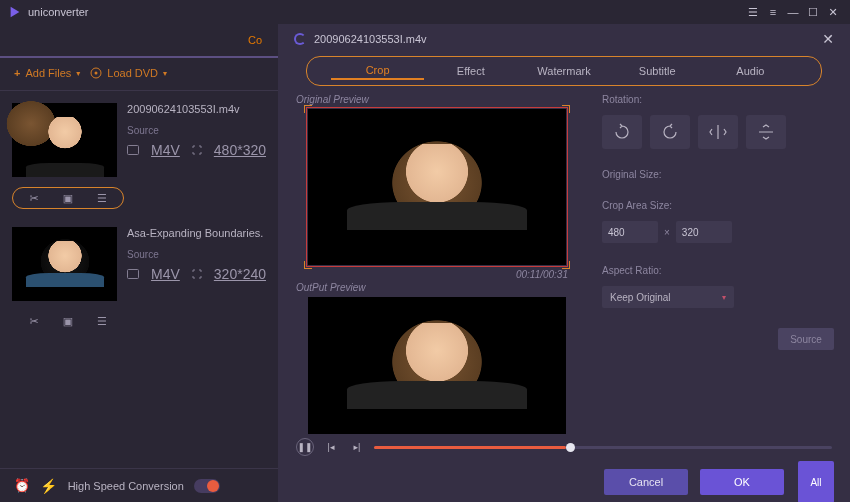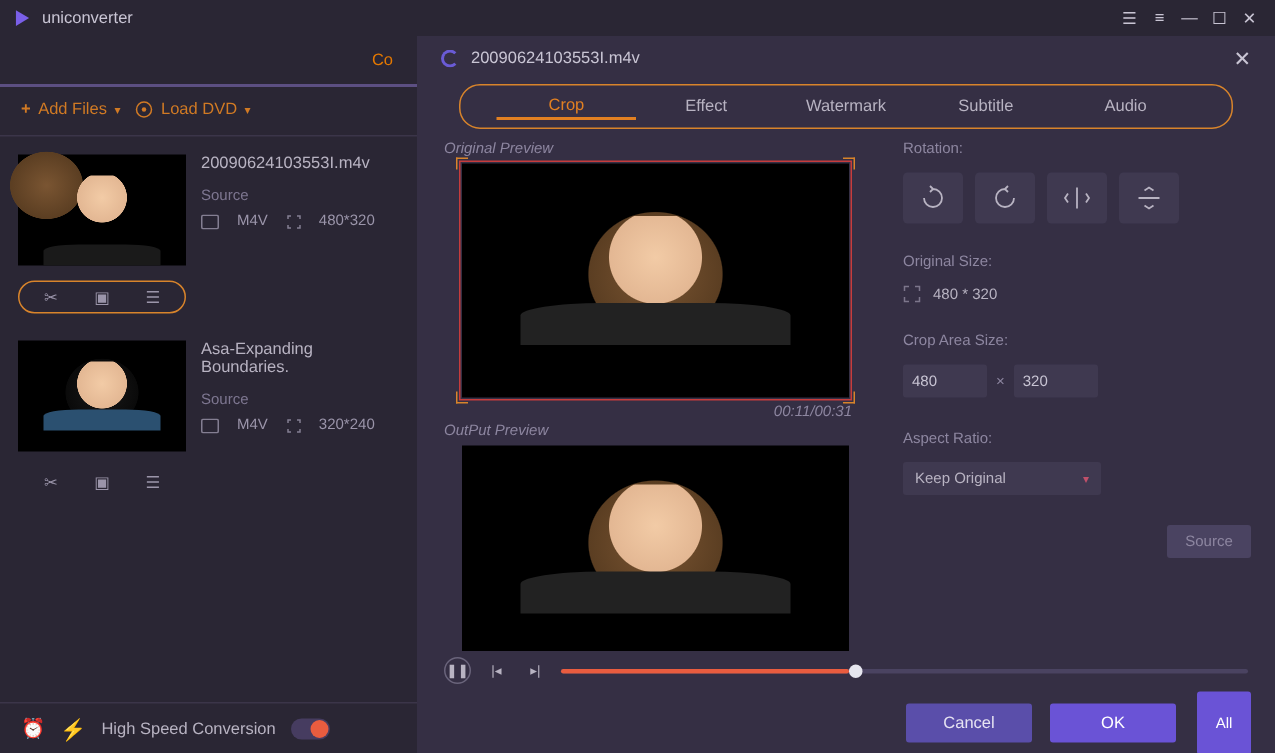--- a/index.html
+++ b/index.html
@@ -28,21 +28,21 @@
 
 
 .card { display: flex; gap: 10px; padding: 6px 12px; }
 .thumb { width: 112px; height: 74px; background: #000; position: relative; display: flex; align-items: center; justify-content: center; }
 .face { width: 38px; height: 46px; background: radial-gradient(circle at 50% 32%, #f2cba6 0%, #e3b793 45%, rgba(0,0,0,0)46%); position: relative; }
 .hair { position:absolute; top:-8px; left:-12px; width:62px; height:52px; background: radial-gradient(ellipse at 50% 55%, #7a5532 0%, #5b3e22 55%, rgba(0,0,0,0) 56%); border-radius: 50%;}
 .shoulders { position:absolute; bottom:0; left:50%; transform:translateX(-50%); width:78px; height:14px; background:#1a1a1a; border-radius: 30% 30% 0 0;}
 .meta { flex: 1; }
 .filename { color: #b8b3c2; font-size: 11px; margin-bottom: 10px; }
 .source-lbl { color: #7d7690; font-size: 10px; margin-bottom: 6px;}
-.src-row { display: flex; align-items: center; gap: 12px; color: #9b95aa; font-size: 10px; }
+.src-row { display: flex; align-items: center; gap: 12px; color: #9b95aa; font-size: 14px; text-decoration: underline; }
 .fmt-icon, .dim-icon { opacity: .8; }
 .mini-tools { display: flex; gap: 20px; justify-content: center; width: 112px; margin: 4px 0 4px 12px; padding: 3px 8px; }
 .mini-tools.hl { border: 1px solid #d8842b; border-radius: 12px; }
 .mini-tools span { width: 14px; height: 14px; display: inline-flex; align-items: center; justify-content: center; color: #9b95aa; }
 
 
 .bottombar { margin-top: auto; height: 34px; display: flex; align-items: center; gap: 10px; padding: 0 14px; border-top: 1px solid #3b3549;}
 .toggle { width: 26px; height: 14px; background: #463c60; border-radius: 7px; position: relative;}
 .toggle::after { content:""; position:absolute; right:1px; top:1px; width:12px; height:12px; border-radius:50%; background:#e95c3f;}
 
@@ -277,26 +277,20 @@
               </svg>
             </div>
           <div class="rot-btn">
               <svg width="20" height="18" viewBox="0 0 20 18">
                 <path d="M3 9h14M7 4l3-2 3 2M7 14l3 2 3-2" stroke-width="1.2"></path>
               </svg>
             </div>
         </div>
 
         <div class="s-label" style="margin-top:10px;">Original Size:</div>
-        <div class="size-row">
-          <svg class="expand-icon" width="12" height="12" viewBox="0 0 12 12">
-              <path d="M1 4V1h3M11 8v3H8M11 4V1H8M1 8v3h3" stroke="#9b95aa" fill="none"></path>
-            </svg>
-          <span>480 * 320</span>
-        </div>
 
         <div class="s-label" style="margin-top:10px;">Crop Area Size:</div>
         <div class="crop-inputs">
           <input class="num-in" value="480" style="">
           <span class="cross">×</span>
           <input class="num-in" value="320" style="">
         </div>
 
         <div class="s-label" style="margin-top:12px;">Aspect Ratio:</div>
         <div class="sel">

